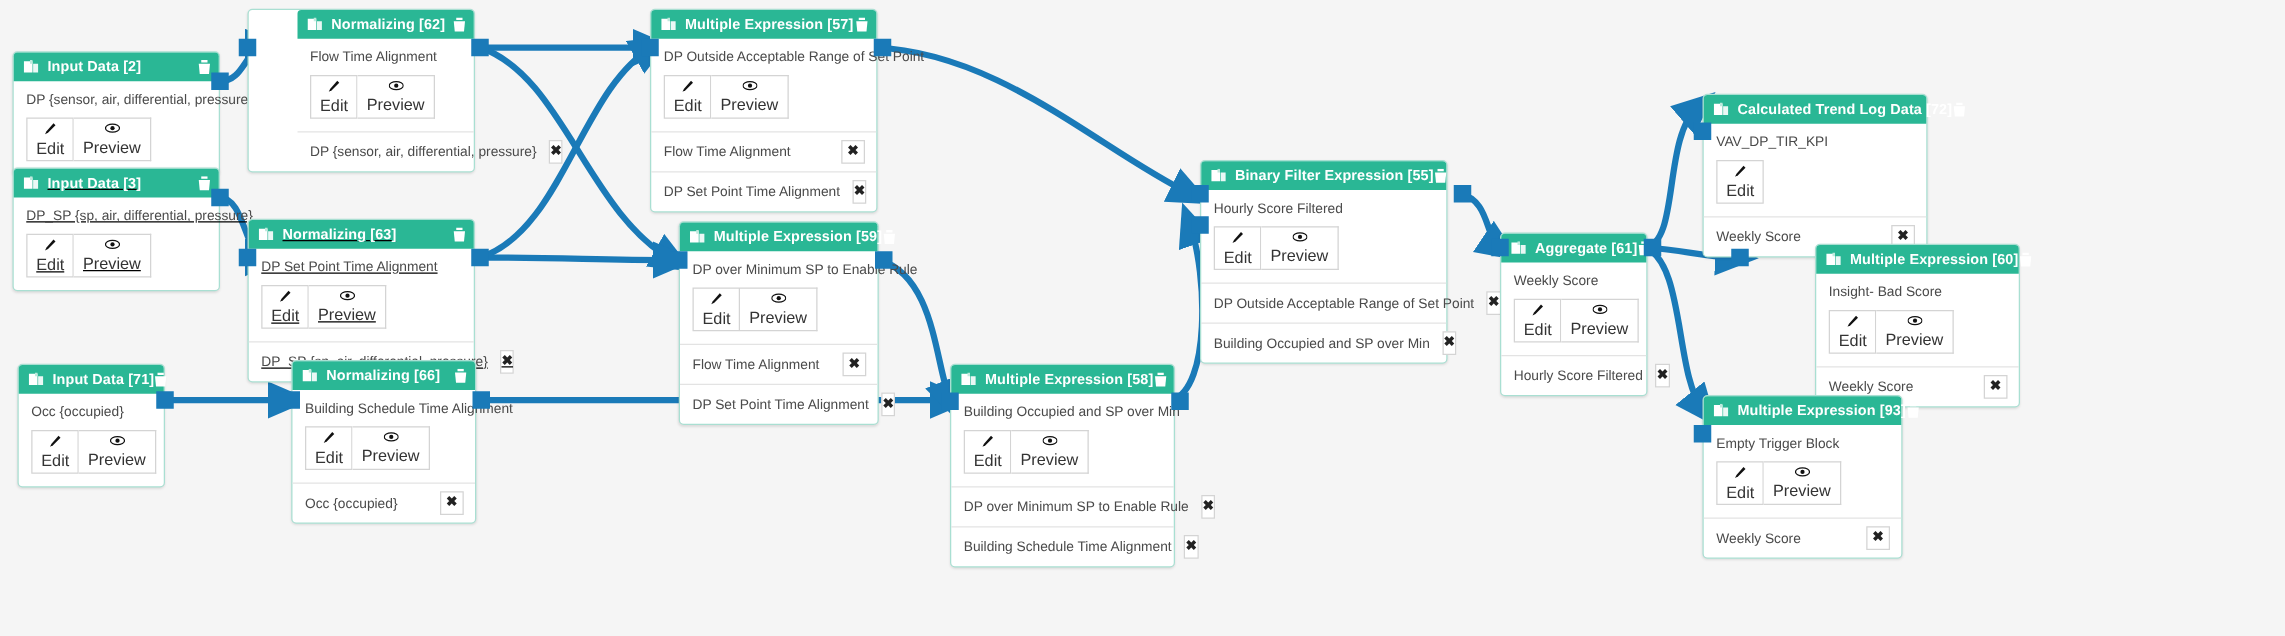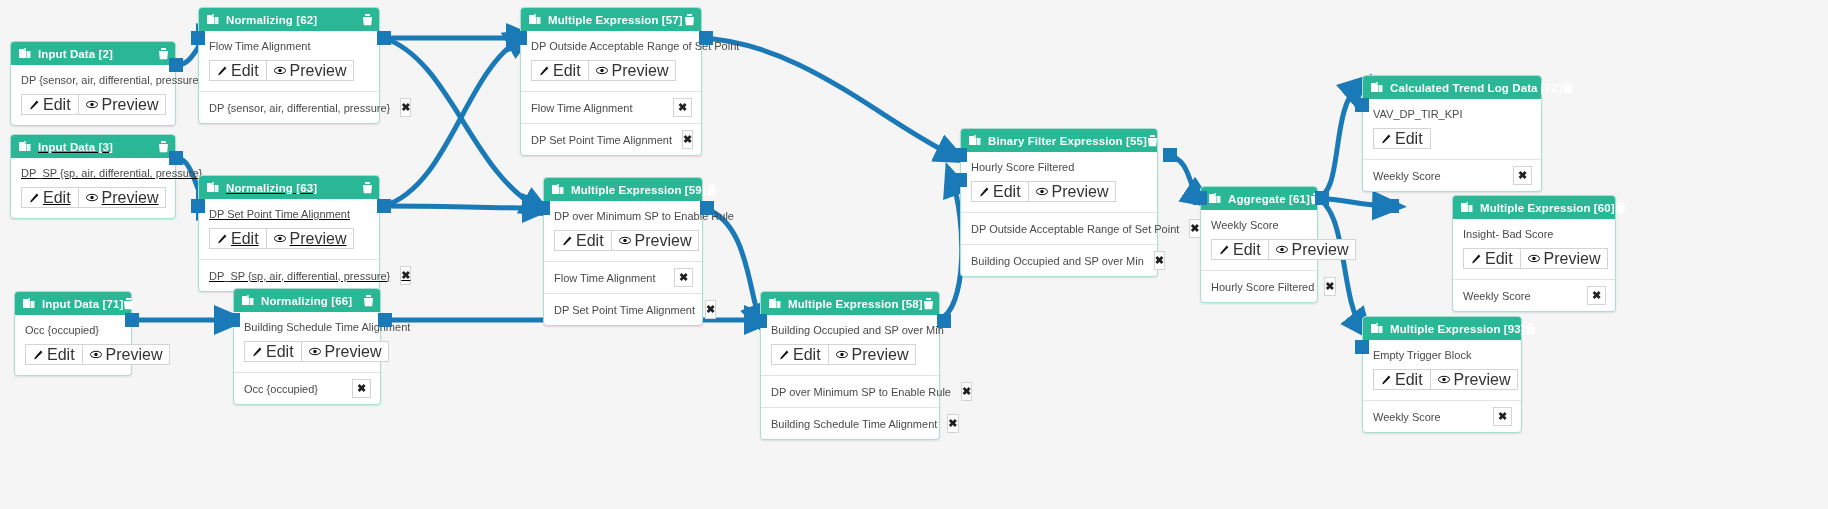--- a/index.html
+++ b/index.html
@@ -39,22 +39,23 @@
   .trash-icon{display:inline-flex;align-items:center;cursor:pointer;}
 
   .node-body{padding:9px 10px 10px 10px;}
   .node-label{
     font-size:11px;color:#4a4a4a;margin-bottom:8px;white-space:nowrap;
   }
   .btn-row{display:flex;}
   .btn{
     display:inline-flex;align-items:center;gap:4px;
     border:1px solid #d4d4d4;background:#fff;color:#333;
-    font-size:16px;padding:3px 7px;cursor:pointer;white-space:nowrap;
+    font-size:13px;padding:3px 7px;cursor:pointer;white-space:nowrap;
     line-height:13px;
+    flex-direction:column;
   }
   .btn + .btn{border-left:none;}
   .btn svg{display:block;}
 
   .port-row{
     border-top:1px solid #e3e3e3;
     display:flex;align-items:center;justify-content:space-between;
     padding:6px 9px 6px 10px;
     font-size:11px;color:#4a4a4a;white-space:nowrap;
   }
@@ -220,21 +221,21 @@
               <ellipse cx="6" cy="4.5" rx="5.6" ry="3.2" fill="none" stroke="#111" stroke-width="1"></ellipse>
               <circle cx="6" cy="4.5" r="1.7" fill="#111"></circle>
             </svg>
           <span>Preview</span>
         </button>
       </div>
     </div>
   </div>
   <div class="plug" style="left:125px;top:313px;"></div>
 
-  <div class="node" style="left:198px;top:7px;width:182px;">
+  <div class="node" style="left:198px;top:7px;width:182px;padding-left:39px;">
     <div class="node-header">
       <span class="copy-icon">
         <svg width="12" height="12" viewBox="0 0 12 12">
             <rect x="0" y="1" width="7" height="9" fill="#fff"></rect>
             <rect x="5" y="0" width="2" height="3" fill="#bfe9dd"></rect>
             <rect x="7.5" y="3" width="4" height="7" fill="#fff" opacity=".9"></rect>
           </svg>
       </span>
       <span class="title">Normalizing [62]</span>
       <span class="trash-icon">

